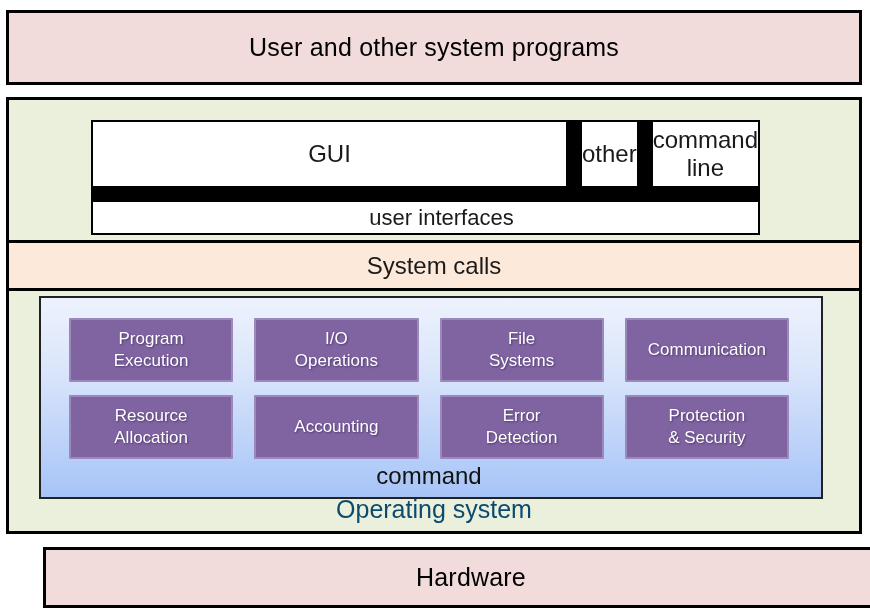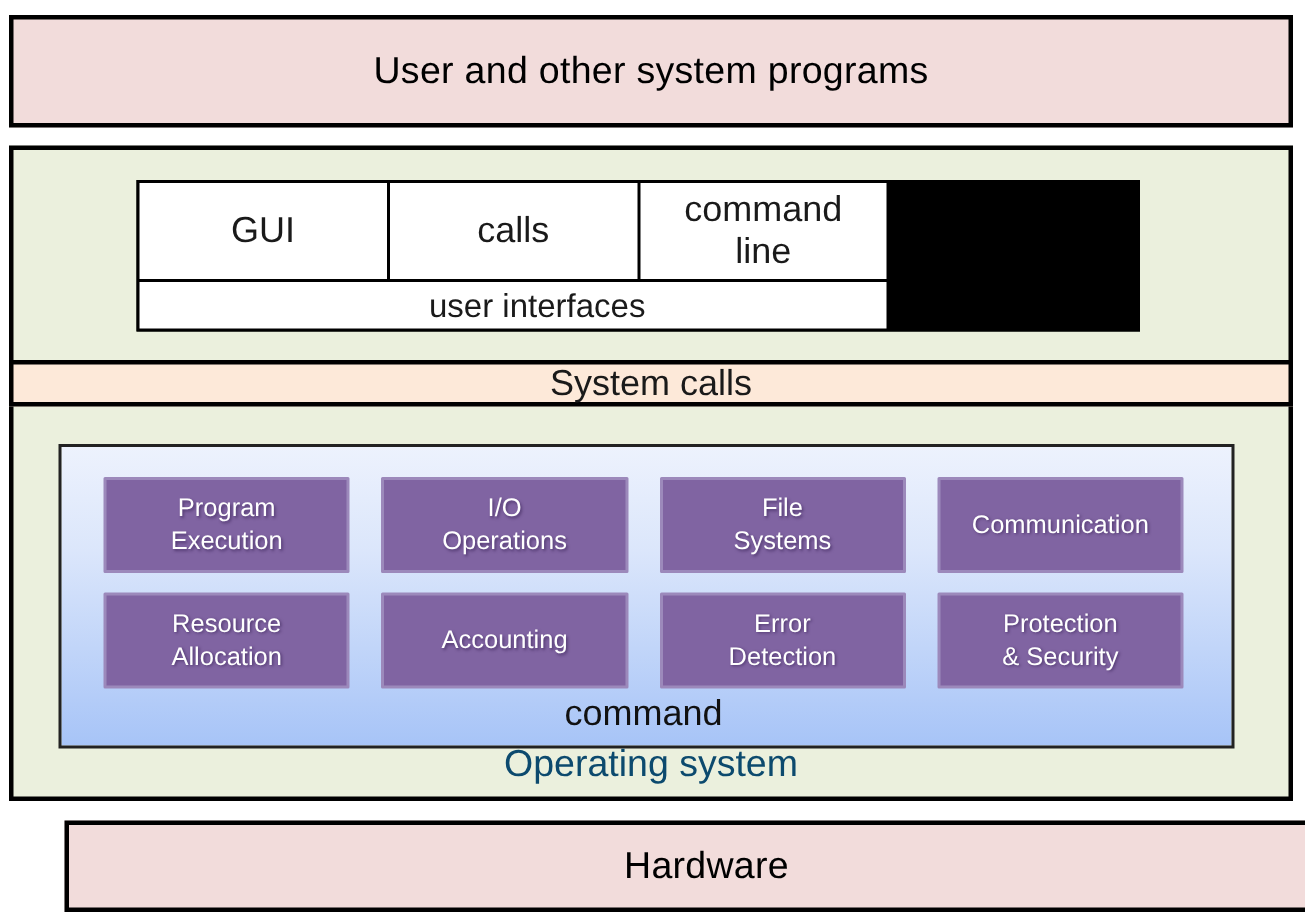--- a/index.html
+++ b/index.html
@@ -37,23 +37,23 @@
     letter-spacing: 0.2px;
   }
 
   
   .ui-grid {
     position: absolute;
     left: 82px;
     top: 20px;
     width: 669px;
     display: grid;
-    grid-template-columns: 1fr 1fr 1fr 1fr;
+    grid-template-columns: 1fr;
     grid-template-rows: 64px 31px;
-    gap: 2px;
+    gap: 16px;
     background: #000000;
     border: 2px solid #000000;
   }
   .ui-cell {
     background: #ffffff;
     display: flex;
     align-items: center;
     justify-content: center;
     font-size: 24px;
     line-height: 1.15;
@@ -65,21 +65,21 @@
     font-size: 22px;
     padding-left: 32px;
   }
 
   
   .syscalls-bar {
     position: absolute;
     left: -3px;
     top: 140px;
     width: calc(100% + 6px);
-    height: 31px;
+    height: 51px;
     background: #fde9d9;
     border: 3px solid #000000;
     display: flex;
     align-items: center;
     justify-content: center;
     font-size: 24px;
   }
 
   
   .services-panel {
@@ -141,21 +141,21 @@
 <div class="canvas">
 
   <div class="layer layer-user">
     <div class="big-label">User and other system programs</div>
   </div>
 
   <div class="layer layer-os">
 
     <div class="ui-grid">
       <div class="ui-cell">GUI</div>
-      <div class="ui-cell">calls</div>
+      <div class="ui-cell">other</div>
       <div class="ui-cell">command
 line</div>
       <div class="ui-cell ui-footer">user interfaces</div>
     </div>
 
     <div class="syscalls-bar">
       <span>System calls</span>
     </div>
 
     <div class="services-panel">

